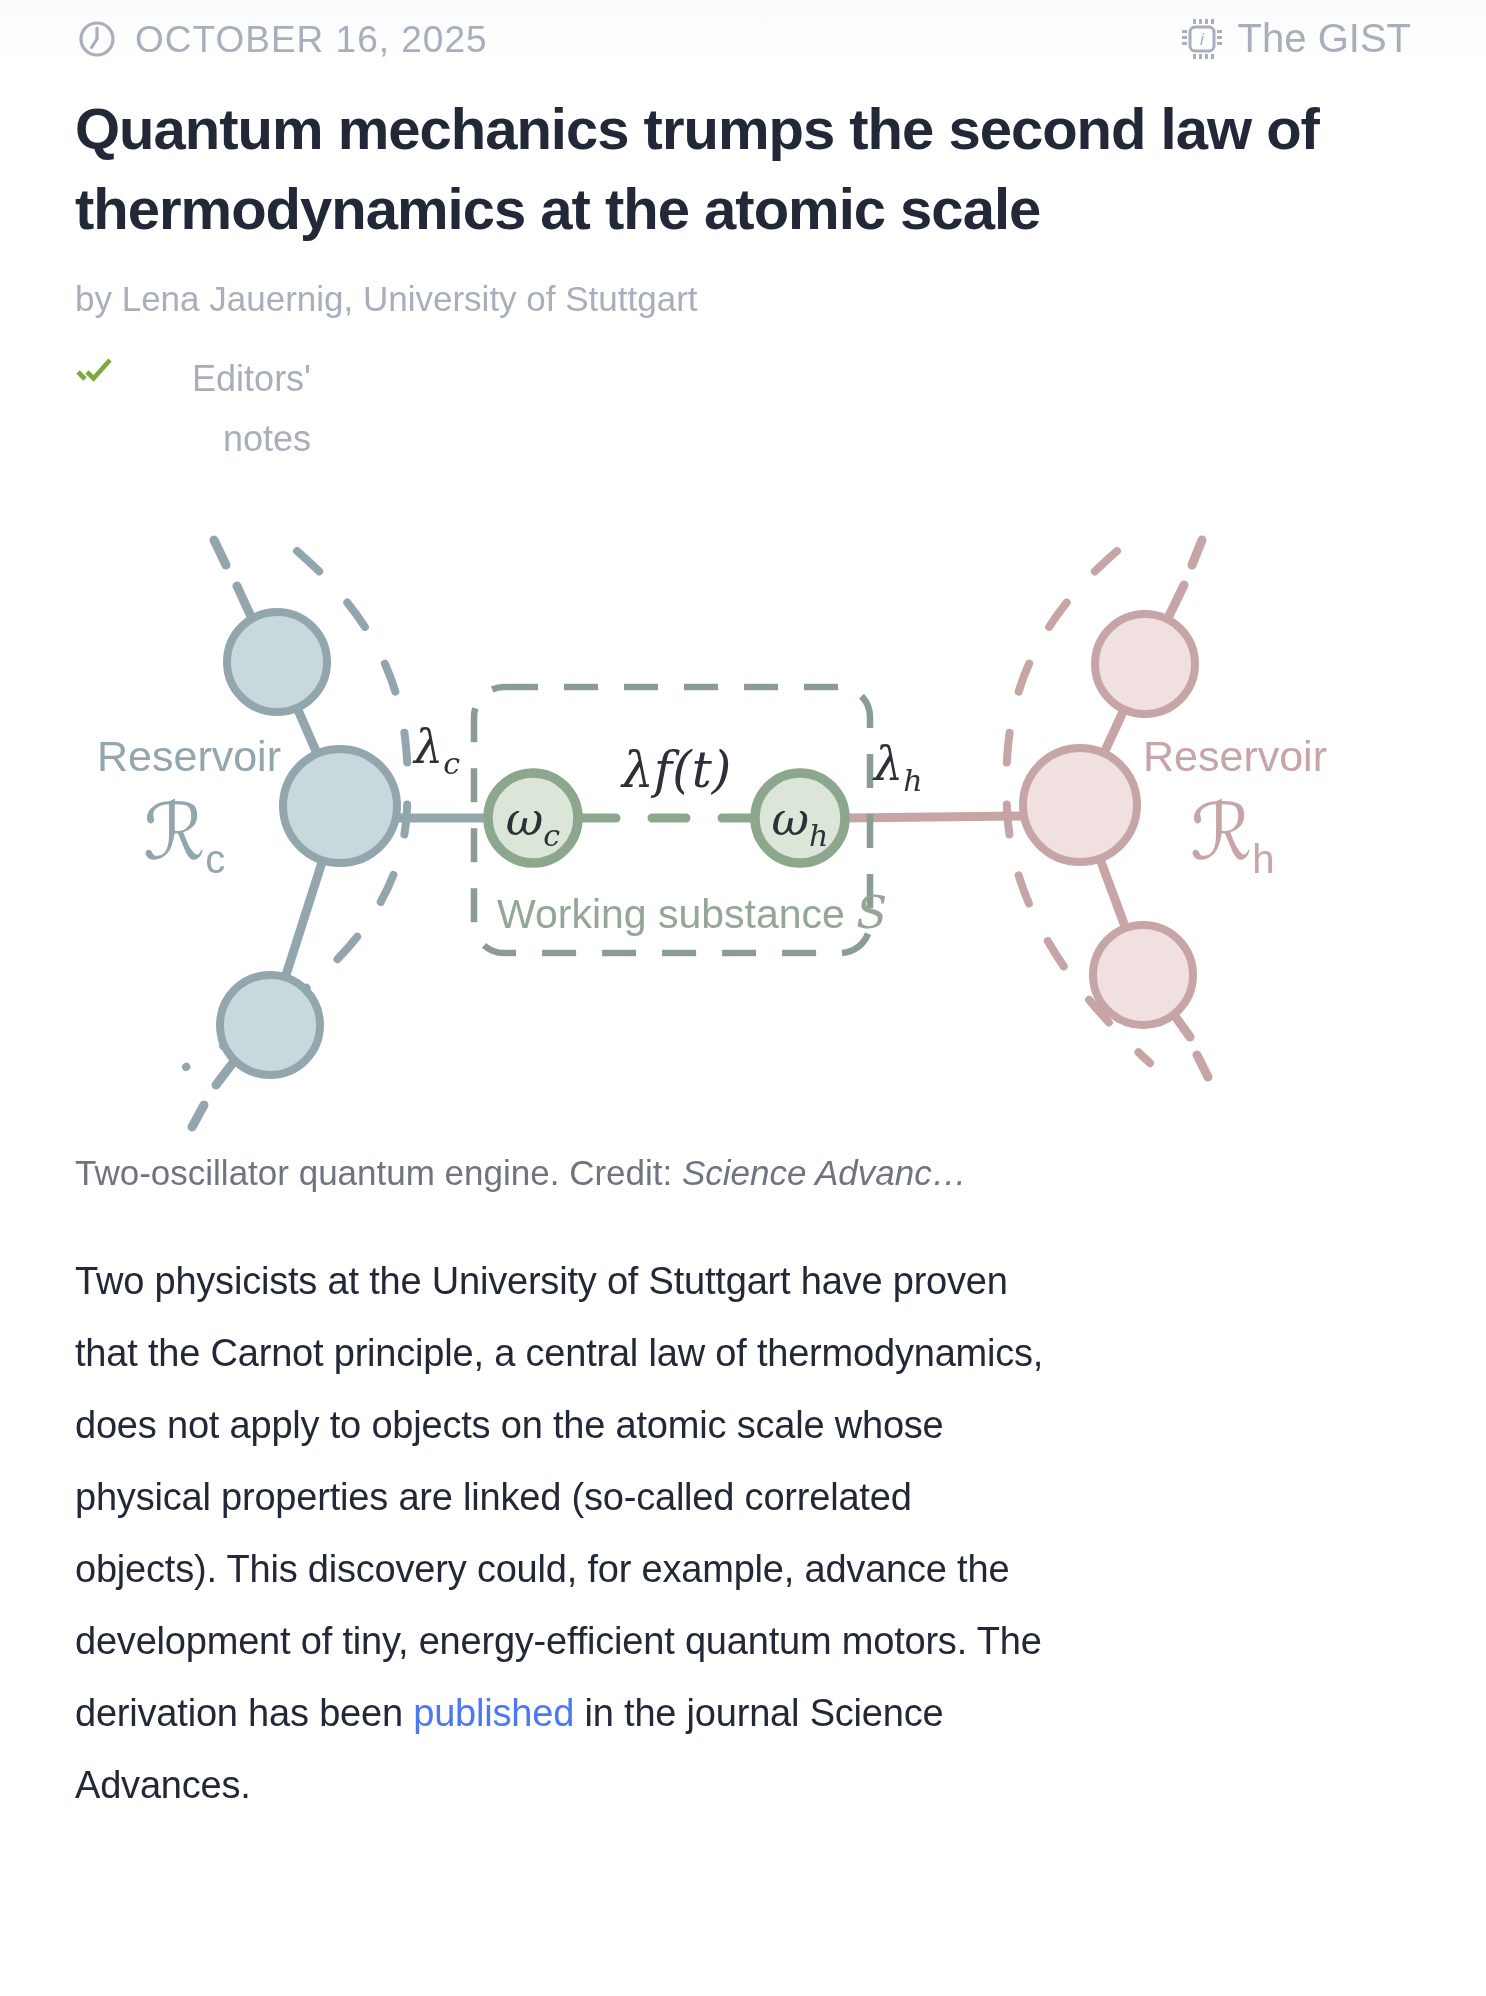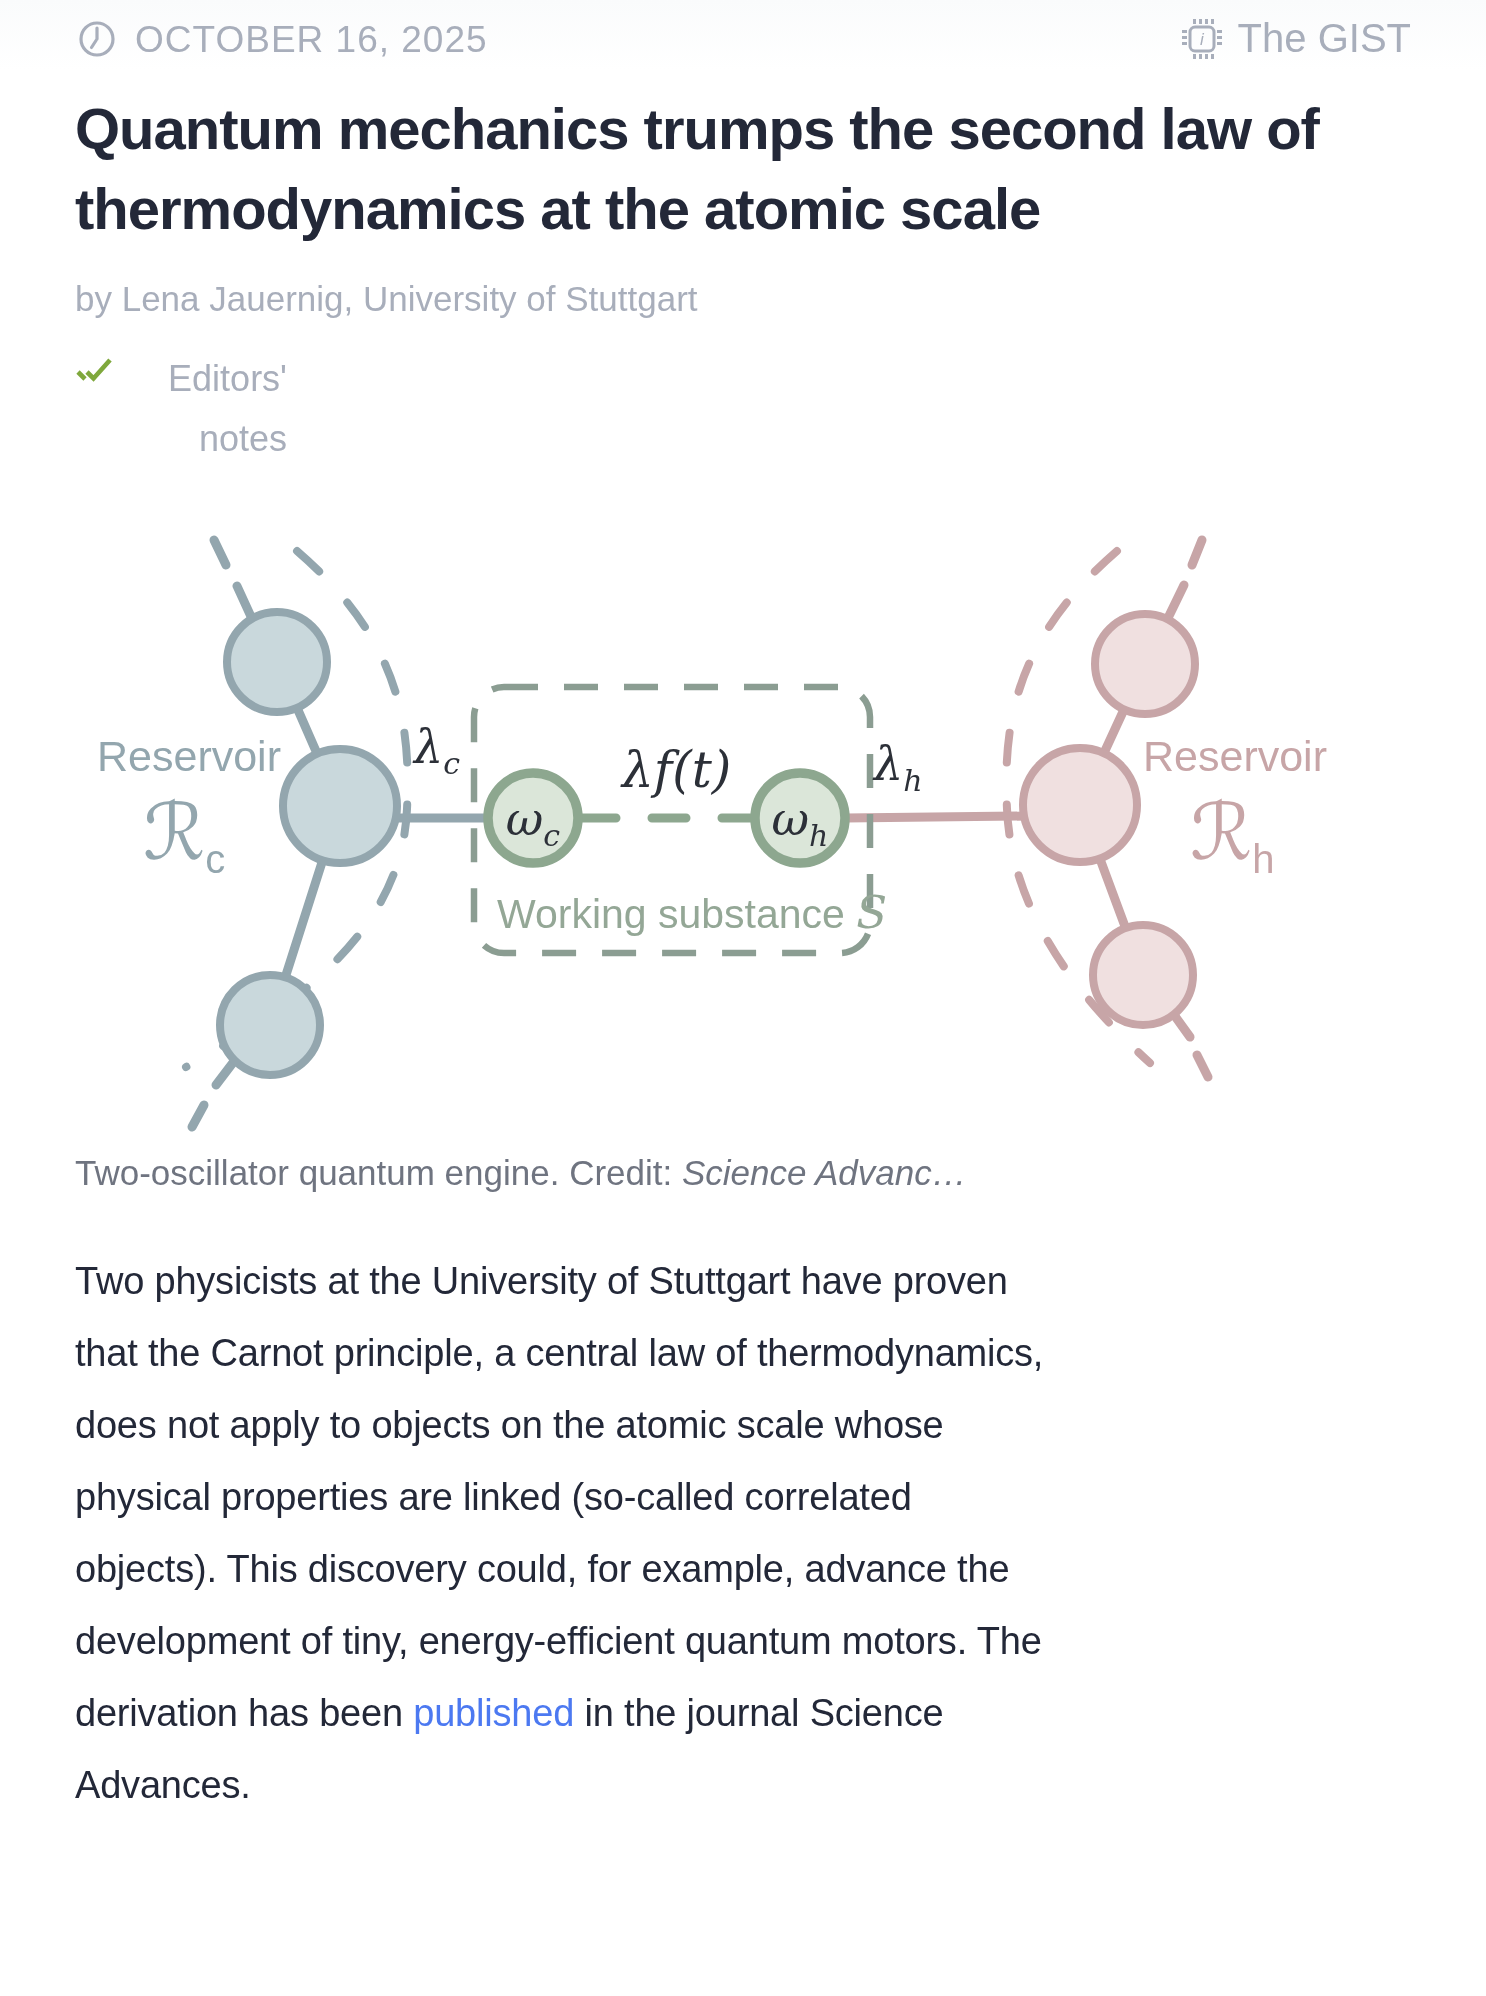--- a/index.html
+++ b/index.html
@@ -24,21 +24,21 @@
   .meta-icon{flex:0 0 auto;display:block}
   
   h1.title{margin:28px 0 0 0;font-size:58px;line-height:80px;font-weight:bold;
     letter-spacing:-1px;color:var(--text-dark)}
   
   .byline{margin-top:30px;font-size:35px;color:var(--text-gray)}
   
   .edit-row{margin-top:30px;display:flex;justify-content:space-between;align-items:flex-start}
   .edit-left{width:1000px;font-size:36px;line-height:64px;color:var(--text-gray)}
   .edit-left .dark{color:var(--text-dark)}
-  .notes{display:flex;gap:12px;align-items:flex-start;cursor:pointer}
+  .notes{display:flex;gap:36px;align-items:flex-start;cursor:pointer}
   .notes .check{margin-top:8px}
   .notes .notes-label{width:160px;text-align:right;font-size:36px;line-height:60px;color:var(--text-gray)}
   
   .figure-wrap{margin:6px -75px 0 -75px}
   svg text{font-family:"Liberation Sans",sans-serif}
   .bond{fill:none;stroke-linecap:round}
   .coldS{stroke:var(--cold)} .coldF{fill:var(--cold-fill);stroke:var(--cold)}
   .hotS{stroke:var(--hot)} .hotF{fill:var(--hot-fill);stroke:var(--hot)}
   .wsF{fill:var(--ws-fill);stroke:var(--ws-stroke)} .wsL{stroke:var(--ws-stroke)}
   .boxD{fill:none;stroke:var(--box-green)}

